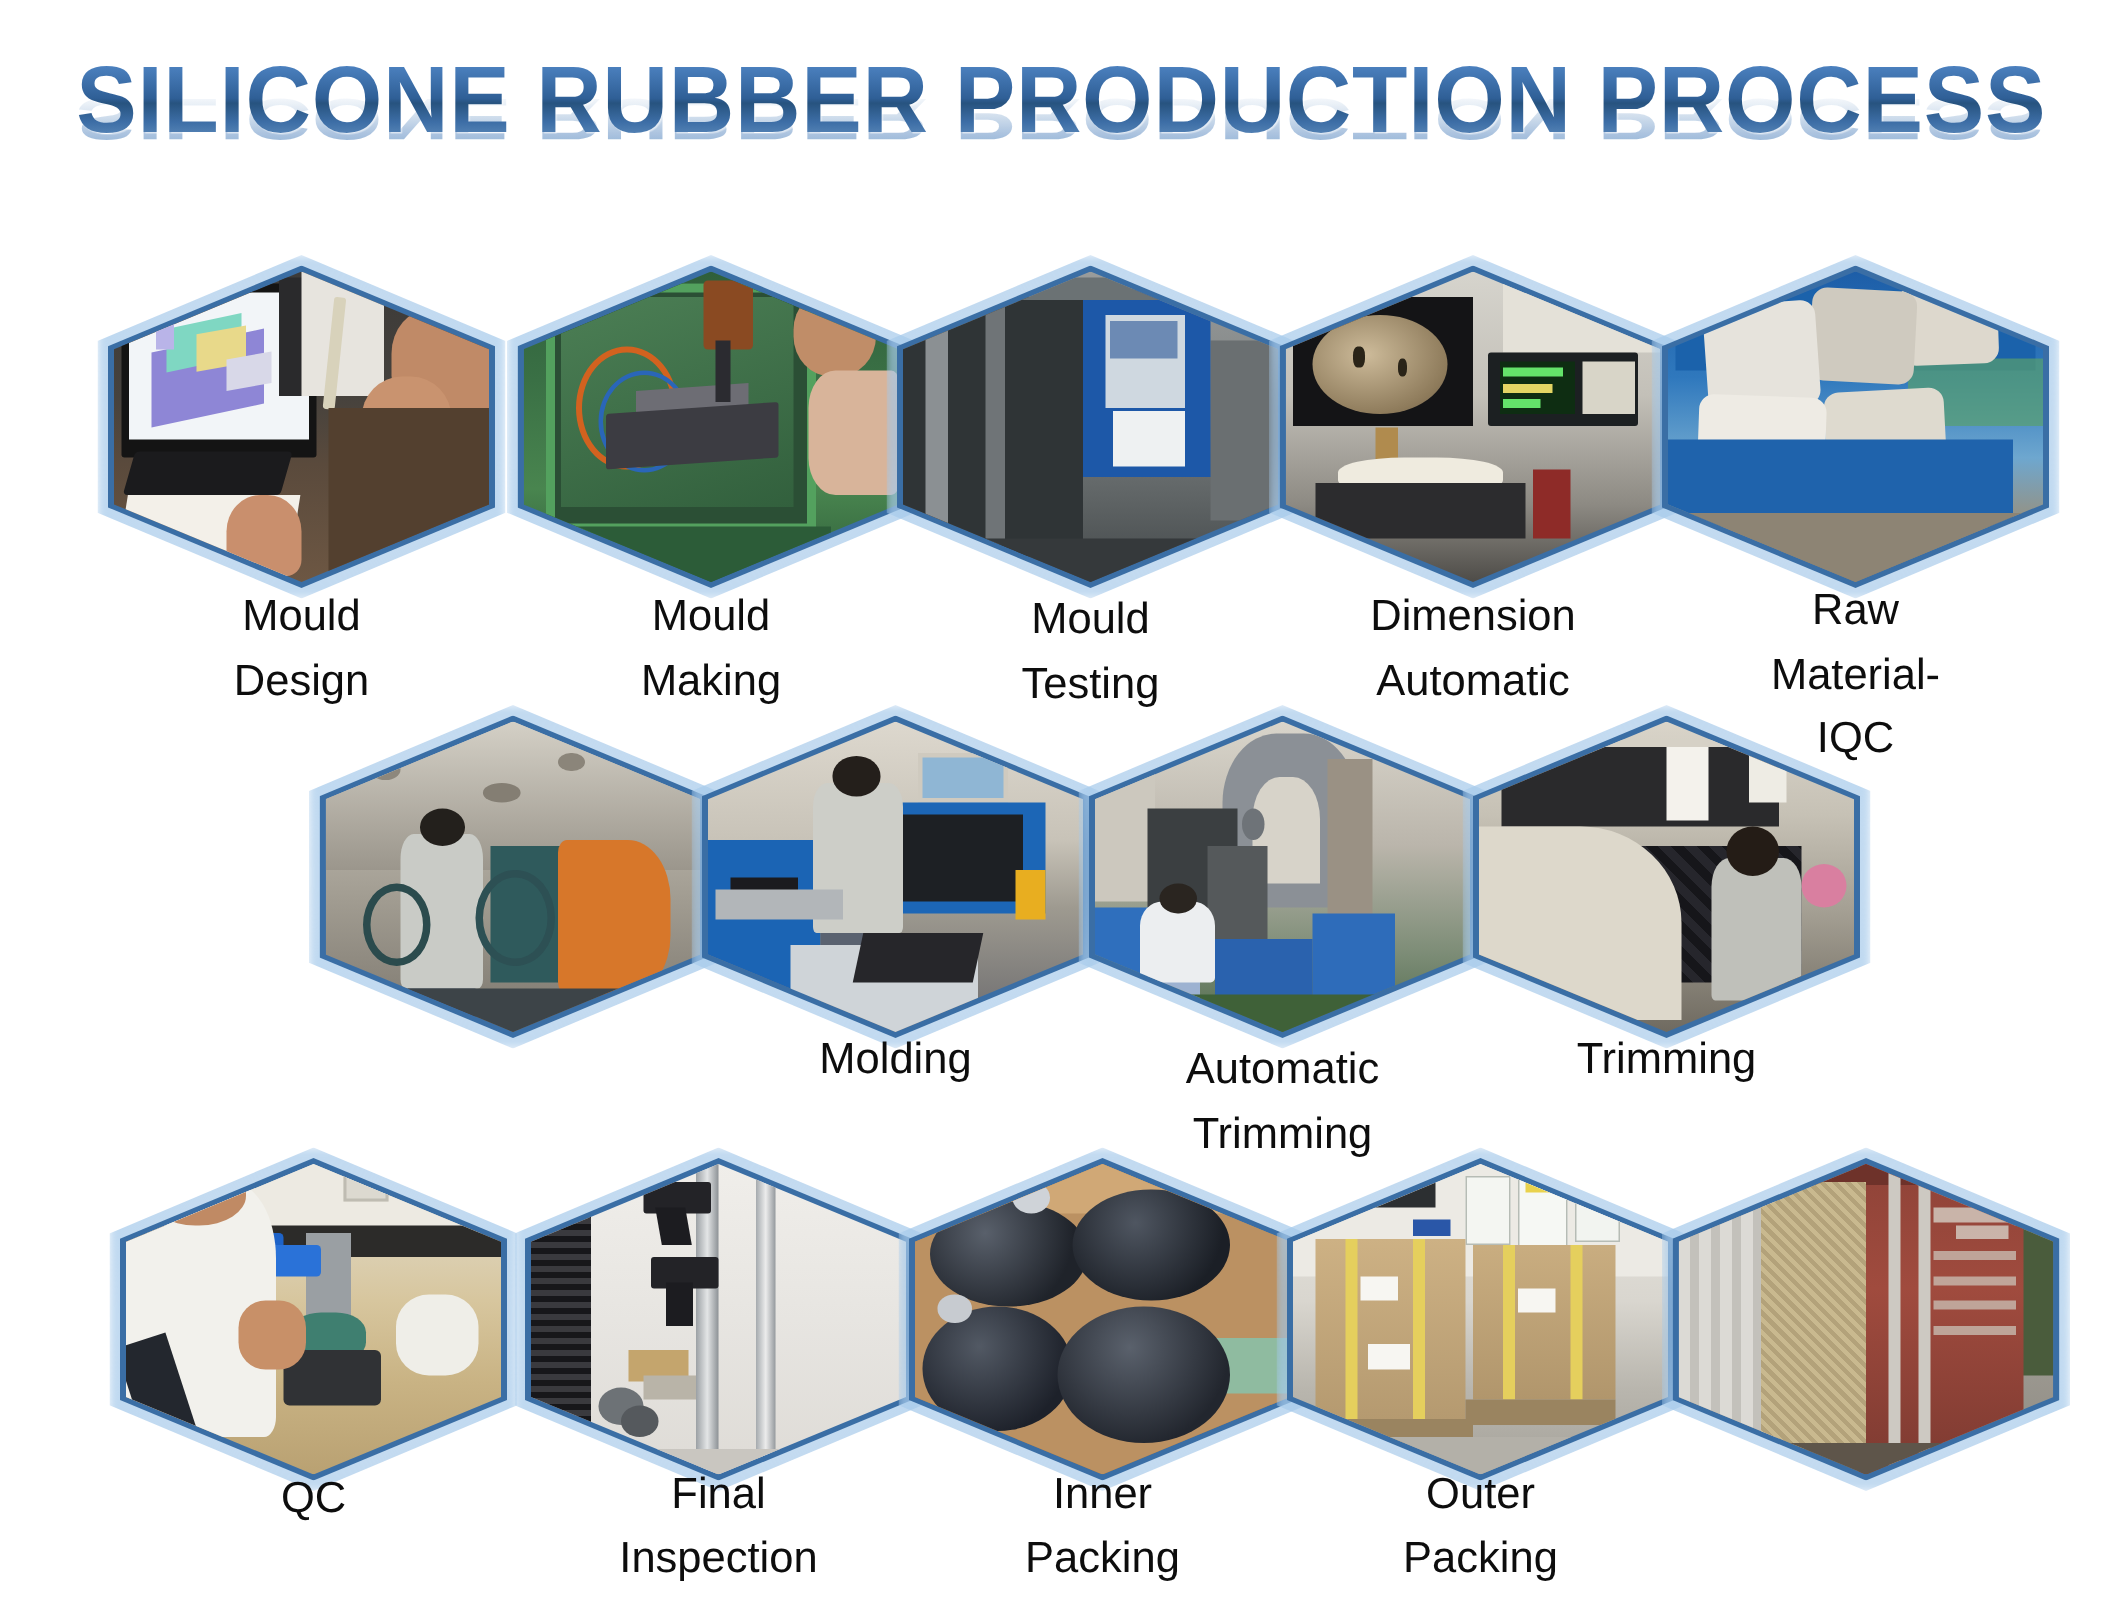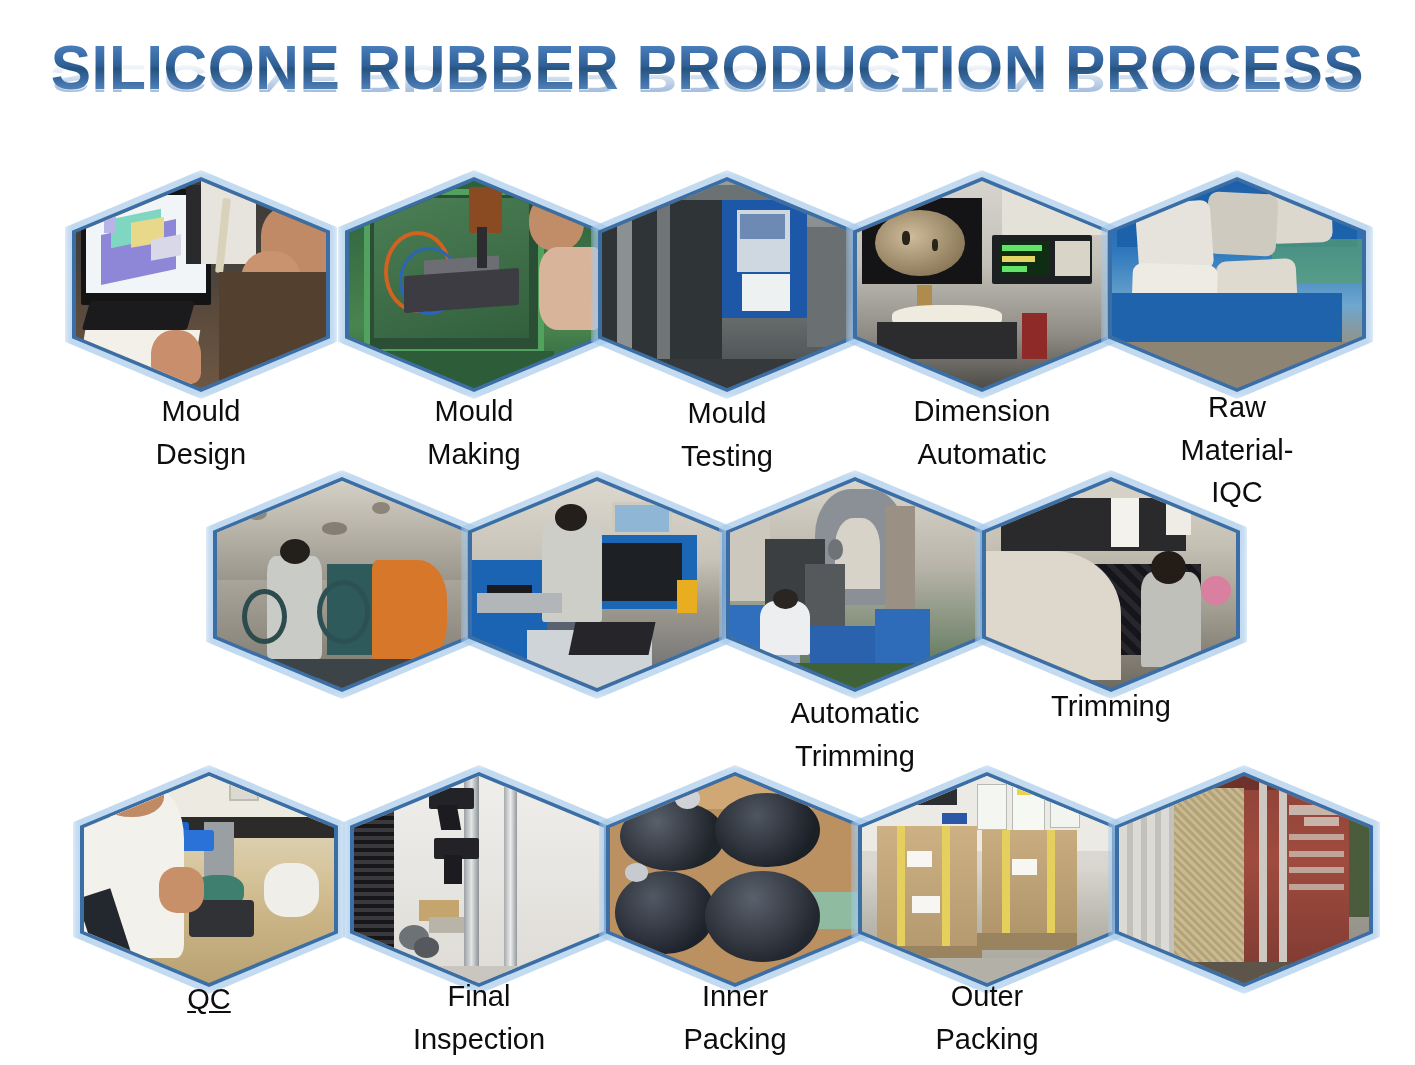--- a/index.html
+++ b/index.html
@@ -514,20 +514,21 @@
         <div class="sc pant"></div>
           <div class="sc man"></div>
           <div class="sc head"></div>
         <div class="sc blk"></div>
           <div class="sc tray"></div>
         <div class="sc sil"></div>
           <div class="sc blk2"></div>
       </div>
     </div>
   </div>
+  <div class="hex-label" style="left:468px; top:685px; width:258px;">Molding</div>
 
   <div class="hex-cell" style="left:726px; top:477px; width:258px; height:215px;">
     <div class="hex-glow"></div>
     <div class="hex-outer"></div>
     <div class="hex-inner">
       <div class="scene s8 photo">
         <div class="sc door"></div>
         <div class="sc arch"></div>
           <div class="sc archh"></div>
           <div class="sc dot"></div>
@@ -583,21 +584,21 @@
         <div class="sc red"></div>
           <div class="sc dots"></div>
           <div class="sc dots2"></div>
         <div class="sc man"></div>
           <div class="sc head"></div>
           <div class="sc stripe"></div>
         <div class="sc hand"></div>
       </div>
     </div>
   </div>
-  <div class="hex-label" style="left:80px; top:978px; width:258px;text-decoration:underline;">QC</div>
+  <div class="hex-label" style="left:80px; top:978px; width:258px;">QC</div>
 
   <div class="hex-cell" style="left:350px; top:772px; width:258px; height:215px;">
     <div class="hex-glow"></div>
     <div class="hex-outer"></div>
     <div class="hex-inner">
       <div class="scene s11 photo">
         <div class="sc grill"></div>
         <div class="sc col1"></div>
           <div class="sc col2"></div>
         <div class="sc cl1"></div>

